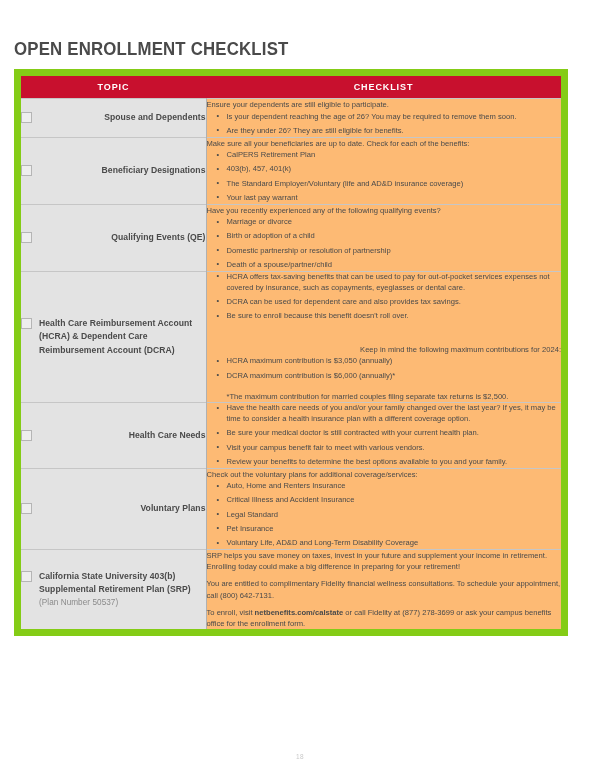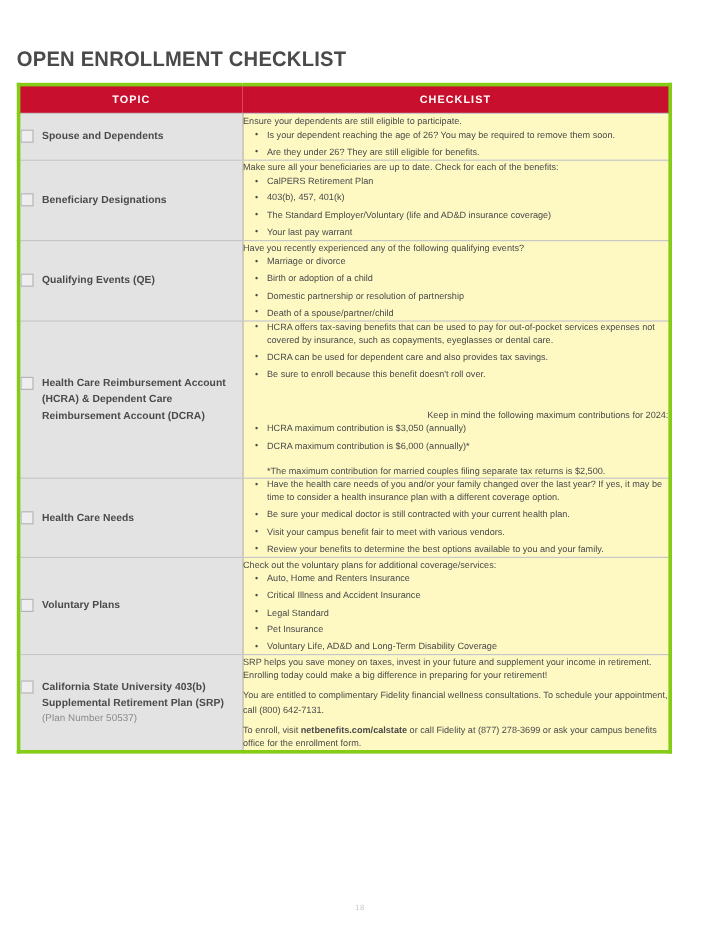--- a/index.html
+++ b/index.html
@@ -31,21 +31,21 @@
     margin: 0 0 10px 0;
     line-height: 1.1;
     font-stretch: condensed;
     transform: scaleX(0.96);
     transform-origin: left center;
   }
   table.checklist {
     width: 540px;
     border-collapse: collapse;
     table-layout: fixed;
-    border: 3px solid #84cc16;
+    border: 7px solid #84cc16;
   }
   table.checklist thead th {
     background: #C8102E;
     color: #ffffff;
     font-size: 9px;
     font-weight: bold;
     letter-spacing: 0.9px;
     text-align: center;
     padding: 4px 0 4px 0;
     border: none;
@@ -61,28 +61,29 @@
     padding: 0;
   }
   td.topic-cell {
     background: #e3e3e3;
     width: 185px;
     padding: 6px 8px 6px 10px;
     border-right: 1px solid #b0b0b0;
     vertical-align: middle;
   }
   td.detail-cell {
-    background: #fef9c3;
+    background: #fdba74;
     padding: 6px 8px 6px 8px;
     vertical-align: top;
   }
   .topic-inner {
     display: flex;
     align-items: flex-start;
     gap: 7px;
+    justify-content: space-between;
   }
   .checkbox {
     flex: 0 0 auto;
     width: 11px;
     height: 11px;
     border: 1.5px solid #b5b5b5;
     background: #eeeeee;
     margin-top: 1px;
     box-sizing: border-box;
   }

